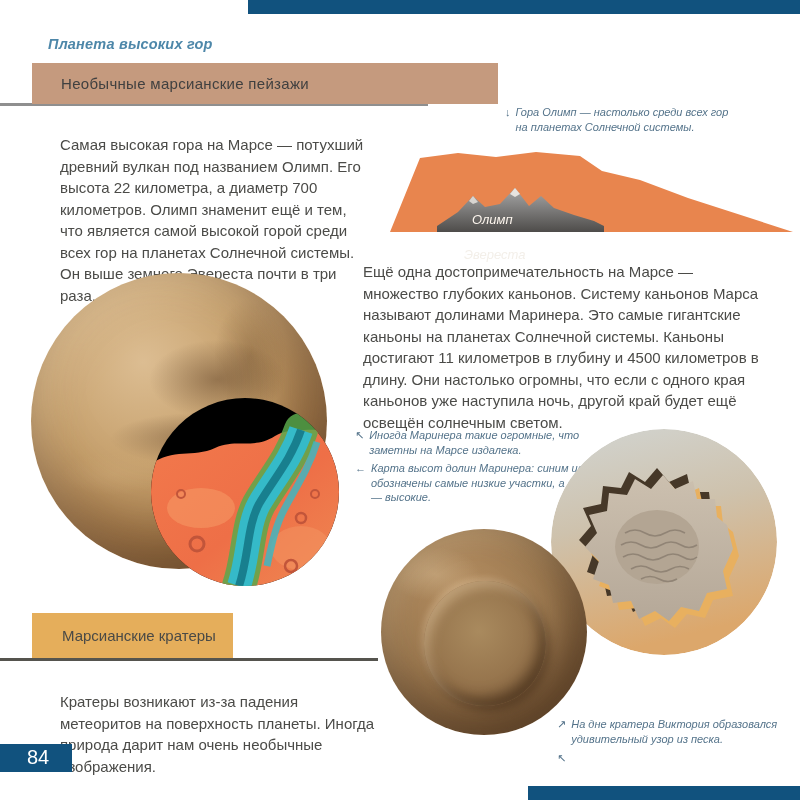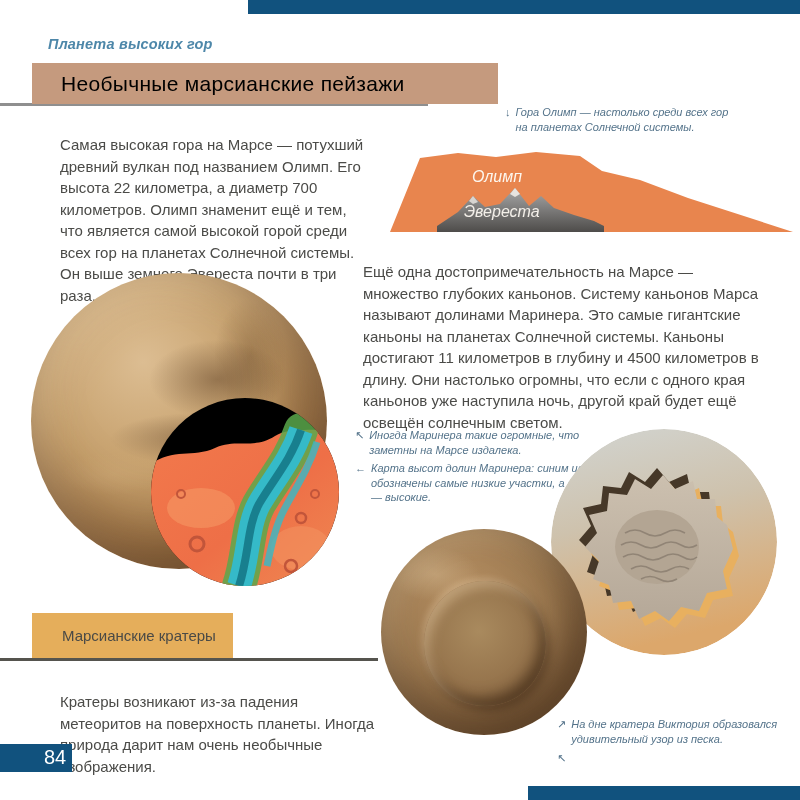--- a/index.html
+++ b/index.html
@@ -14,41 +14,41 @@
   .bottom-bar{left:528px;top:786px;width:272px;height:14px;background:#11527e;}
 
   
   .kicker{left:48px;top:24px;font-size:14.5px;font-style:italic;font-weight:600;
           color:#4d87a9;letter-spacing:.2px;margin-top:12px;}
 
   
   .rule1{left:0;top:103px;width:428px;height:3px;background:#8f8f8f;}
   .banner1{left:32px;top:63px;width:466px;height:41px;background:#c59a7e;}
   .banner1 .banner-label{display:block;padding-left:29px;line-height:41px;
-          font-size:21px;font-weight:400;color:#000000;letter-spacing:.3px;}
+          font-size:15px;font-weight:400;color:#404040;letter-spacing:.3px;}
 
   
   .para{color:#4b4b48;font-size:15px;line-height:21.5px;font-weight:400;}
   .para1{left:60px;top:119px;width:312px;}
   .para2{left:363px;top:246px;width:400px;}
   .para3{left:60px;top:676px;width:322px;}
 
   
   .caption{display:flex;gap:5px;font-style:italic;font-size:11px;line-height:14.5px;
            color:#54738a;font-weight:500;}
   .caption .arrow{flex:0 0 auto;font-style:normal;font-size:11px;line-height:14.5px;}
   .cap-olympus{left:505px;top:105px;width:228px;}
   .cap-marineris1{left:355px;top:428px;width:242px;}
   .cap-marineris2{left:355px;top:461px;width:262px;}
   .cap-victoria{left:557px;top:717px;width:238px;}
   .cap-galle{left:557px;top:751px;width:238px;}
 
   
   .olympus-fig{left:388px;top:146px;width:407px;height:88px;}
-  .fig-label{position:absolute;font-style:italic;font-size:16px;color:#fdf6ee;font-weight:500;}
+  .fig-label{position:absolute;font-style:italic;font-size:13px;color:#fdf6ee;font-weight:500;margin-top:44px;}
   .label-olympus{left:84px;top:22px;}
   .label-everest{left:76px;top:57px;color:#f3efe9;}
 
   
   .mars-globe{left:31px;top:273px;width:296px;height:296px;border-radius:50%;
     background:
       radial-gradient(ellipse 95px 55px at 63% 36%, rgba(94,64,38,.50), rgba(94,64,38,0) 72%),
       radial-gradient(ellipse 120px 36px at 56% 56%, rgba(82,54,32,.42), rgba(82,54,32,0) 72%),
       radial-gradient(ellipse 50px 80px at 74% 28%, rgba(108,76,46,.38), rgba(108,76,46,0) 72%),
       radial-gradient(ellipse 70px 28px at 28% 68%, rgba(205,168,118,.55), rgba(205,168,118,0) 75%),
@@ -68,21 +68,21 @@
                 4px 5px 10px rgba(40,22,8,.38), -2px -3px 6px rgba(255,230,190,.30);}
 
   
   .rule2{left:0;top:658px;width:378px;height:3px;background:#55544e;}
   .banner2{left:32px;top:613px;width:201px;height:45px;background:#e5ae5b;}
   .banner2 .banner-label{display:block;padding-left:30px;line-height:45px;white-space:nowrap;
           font-size:15px;font-weight:400;color:#4a4a46;}
 
   
   .page-number{left:0;top:744px;width:72px;height:28px;background:#11527e;}
-  .page-number span{display:block;padding-left:44px;line-height:27px;font-size:20px;color:#fff;}
+  .page-number span{display:block;padding-left:27px;line-height:27px;font-size:20px;color:#fff;}
 </style>
 </head>
 <body>
 
 <div class="page">
 
   <div class="abs top-bar"></div>
 
   <div class="abs kicker">Планета высоких гор</div>
 

